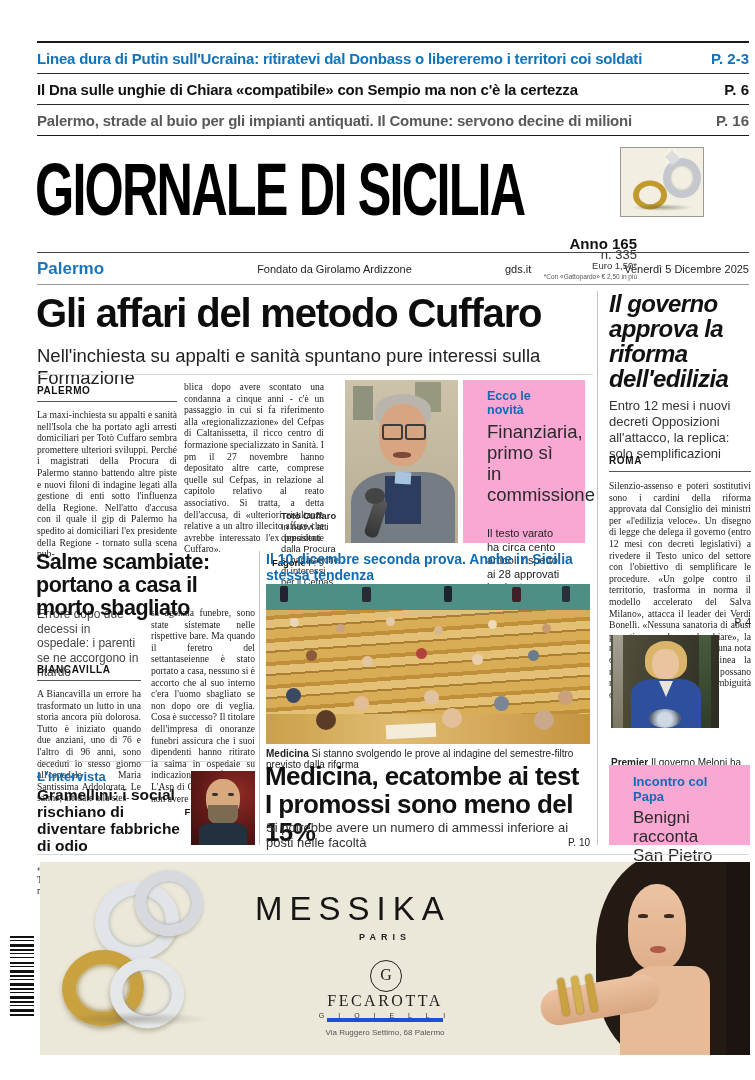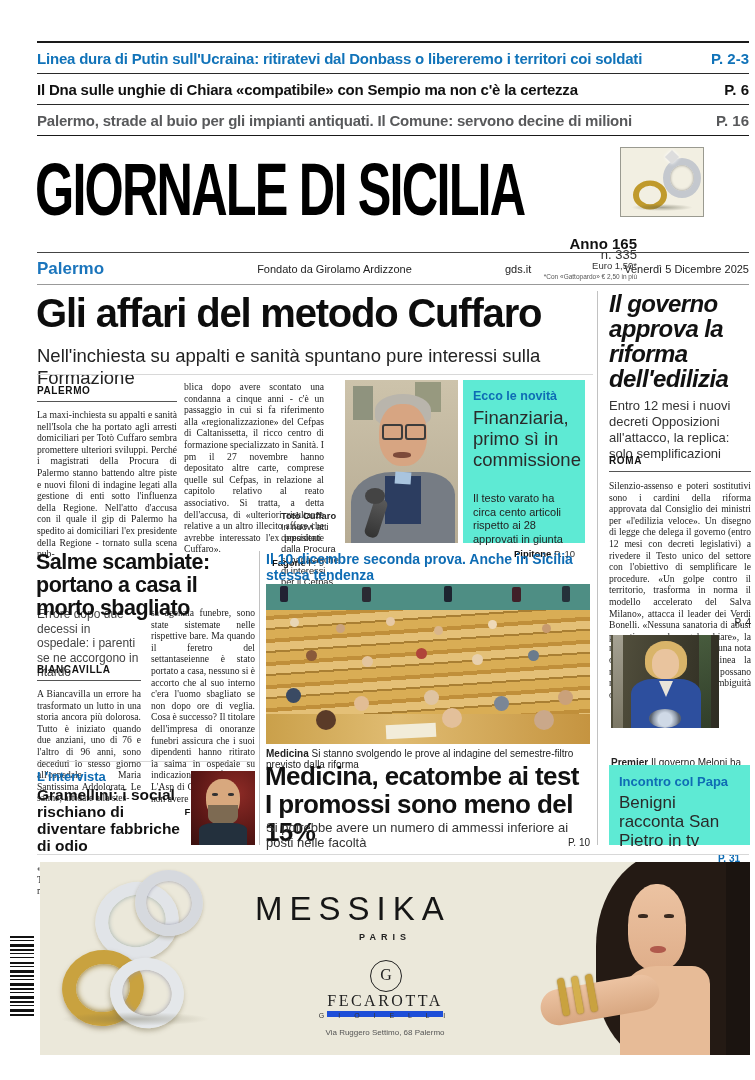--- a/index.html
+++ b/index.html
@@ -32,21 +32,21 @@
   .hairline{background:#d8d8d8;height:1px;}
   .kicker{font-weight:bold;font-size:10px;letter-spacing:0.6px;color:#111;
      border-bottom:1px solid #555;padding:4px 0 5px 0;margin-bottom:7px;}
   .serifbody{font-family:"Liberation Serif",serif;font-size:9.6px;line-height:11.6px;text-align:justify;color:#1c1c1c;}
   .byline{text-align:right;font-size:9.5px;margin-top:2px;}
   .byline b{font-weight:bold;}
   .byline span{color:#333;}
   .capt{font-size:9.3px;line-height:11px;color:#222;margin-top:24px;}
   .capt b{display:block;}
   
-  .graybox{background:#5eead4;padding:9px 10px;box-sizing:border-box;}
+  .graybox{background:#f9a8d4;padding:9px 24px;box-sizing:border-box;}
   .boxkicker{color:#0e6cb4;font-weight:bold;font-size:12.5px;margin-bottom:4px;}
   .boxhead{font-size:18.5px;line-height:21px;color:#2a2a2a;}
   .boxtext{font-size:11px;line-height:13.5px;color:#222;}
   
   .vdiv{width:1px;background:#c2c2c2;}
   .bluekicker{color:#0e6cb4;font-weight:bold;}
   
   #gov-head{left:609px;top:291px;width:142px;font-size:24px;line-height:25px;font-weight:bold;letter-spacing:-0.6px;font-style:italic;}
   #gov-deck{left:609px;top:398px;width:142px;font-size:13px;line-height:16px;color:#333;}
   #gov-kicker{left:609px;top:451px;width:142px;}
@@ -63,21 +63,21 @@
   #med-page{left:266px;top:837px;width:324px;text-align:right;font-size:10px;color:#222;}
   #interv-head{font-size:15.5px;line-height:17px;font-weight:bold;margin-top:2px;}
   
   #ad{left:40px;top:862px;width:710px;height:193px;background:#ebe8da;overflow:hidden;}
   #ad-brand{left:215px;top:28px;width:260px;text-align:left;font-size:33px;letter-spacing:7px;color:#161616;}
   #ad-paris{left:215px;top:70px;width:260px;text-align:center;font-size:9px;letter-spacing:5px;font-weight:bold;color:#222;}
   #ad-mono{left:330px;top:98px;width:30px;height:30px;border:1.6px solid #222;border-radius:50%;
      text-align:center;line-height:28px;font-size:16px;font-family:"Liberation Serif",serif;color:#222;}
   #ad-retailer{left:215px;top:130px;width:260px;text-align:center;font-size:16px;letter-spacing:2.5px;color:#222;
      font-family:"Liberation Serif",serif;}
-  #ad-retailer .und{border-bottom:6px solid #1d4ed8;padding-bottom:2px;}
+  #ad-retailer .und{border-bottom:4px solid #1d4ed8;padding-bottom:9px;}
   #ad-gioielli{left:215px;top:150px;width:260px;text-align:center;font-size:7px;letter-spacing:6px;color:#333;}
   #ad-addr{left:215px;top:166px;width:260px;text-align:center;font-size:8px;color:#555;}
   
   .bc{left:10px;width:24px;background:repeating-linear-gradient(180deg,#111 0 2px,#fff 2px 4px,#111 4px 5px,#fff 5px 8px,#111 8px 11px,#fff 11px 13px);}
   
   .photo{overflow:hidden;}
   .dot{position:absolute;border-radius:50%;}
 </style>
 </head>
 <body>

